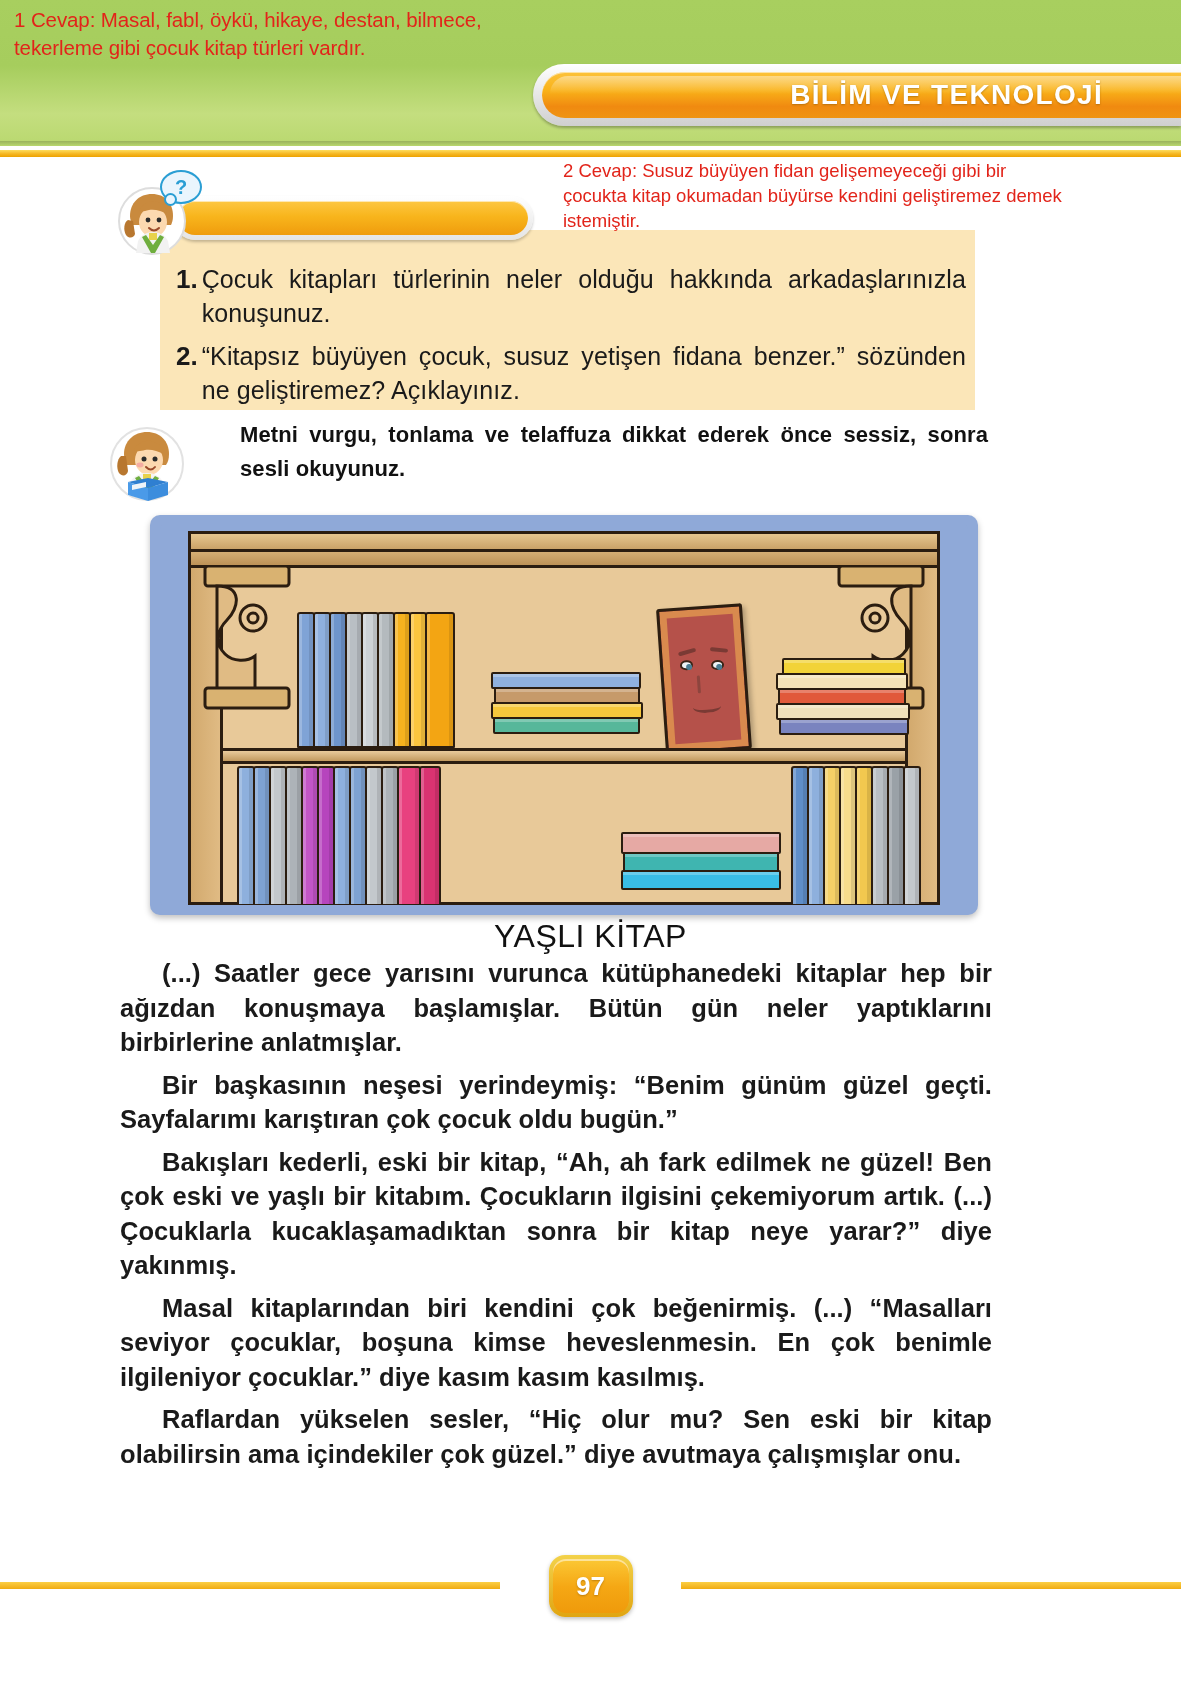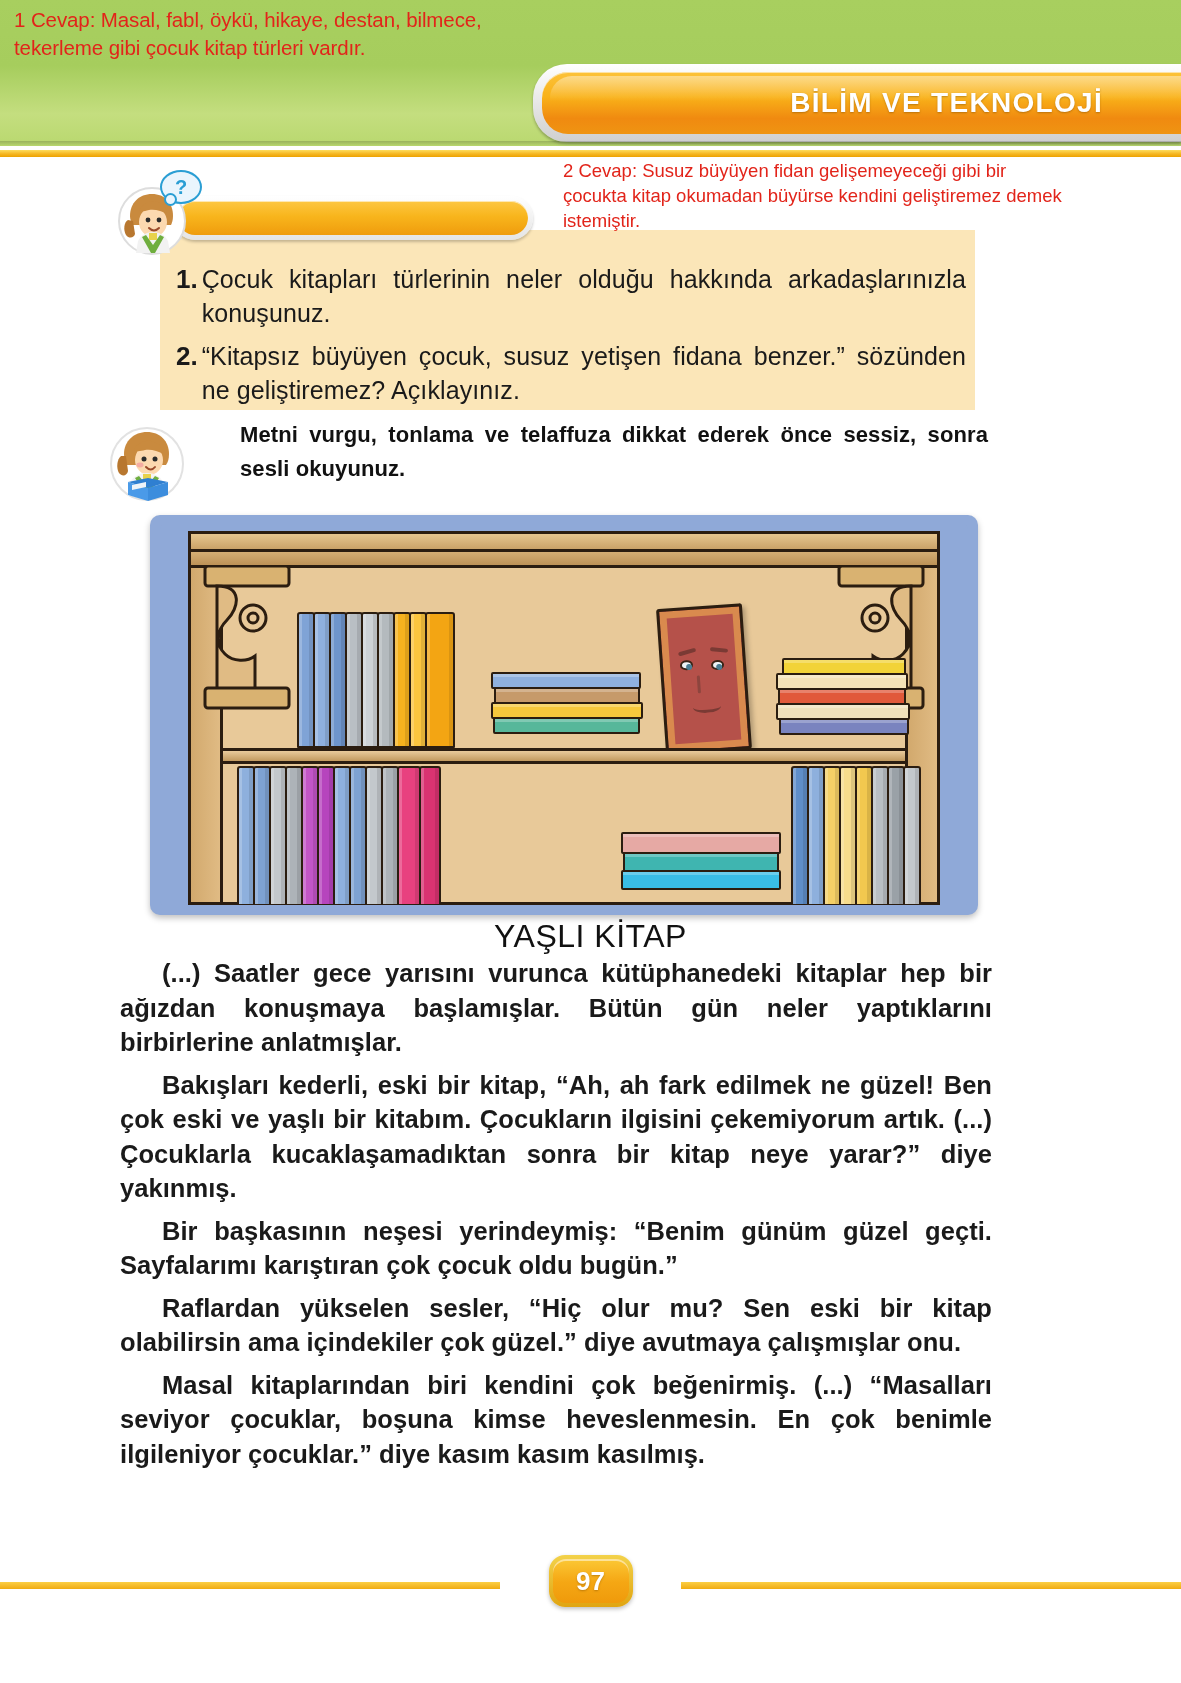--- a/index.html
+++ b/index.html
@@ -21,21 +21,21 @@
     content: ""; position: absolute; left: 0; bottom: 0; width: 100%; height: 5px;
     background: linear-gradient(180deg, rgba(0,0,0,.18), rgba(0,0,0,0));
   }
   .annot-top {
     position: absolute; left: 14px; top: 6px; width: 520px;
     color: #e2241a; font-size: 20.5px; line-height: 28px;
     font-family: "Liberation Sans", sans-serif; letter-spacing: -.1px;
   }
   
   .unit-pill-wrap {
-    position: absolute; left: 533px; top: 64px; width: 648px; height: 78px; text-decoration: underline;
+    position: absolute; left: 533px; top: 64px; width: 648px; height: 62px; text-decoration: underline;
   }
   .unit-pill-outer {
     position: absolute; inset: 0;
     background: linear-gradient(180deg,#ffffff 0%, #e9e9e9 45%, #cfcfcf 100%);
     border-radius: 34px 0 0 34px;
     box-shadow: 0 2px 3px rgba(0,0,0,.28);
   }
   .unit-pill-inner {
     position: absolute; left: 9px; top: 8px; right: 0; bottom: 8px;
     background: linear-gradient(180deg,#fcc23a 0%, #f9b219 40%, #f08a10 75%, #ef9412 100%);
@@ -191,21 +191,21 @@
   .footer-line-l {
     position:absolute; left:0; top:1582px; width:500px; height:7px;
     background: linear-gradient(180deg,#fbcf45,#f0ab12);
   }
   .footer-line-r {
     position:absolute; right:0; top:1582px; width:500px; height:7px;
     background: linear-gradient(180deg,#fbcf45,#f0ab12);
   }
   .pagenum-wrap {
     position:absolute; left:50%; transform:translateX(-50%); top:1555px;
-    width:84px; height:52px;
+    width:84px; height:62px;
   }
   .pagenum-outer {
     position:absolute; inset:0; border-radius:16px;
     background: linear-gradient(180deg,#f3d24a,#e0a512);
     box-shadow: 0 2px 4px rgba(0,0,0,.25);
   }
   .pagenum-inner {
     position:absolute; left:4px; right:4px; top:4px; bottom:4px; border-radius:13px;
     background: linear-gradient(180deg,#fbc835 0%,#f5a714 52%,#ef9a0b 100%);
     box-shadow: inset 0 2px 0 rgba(255,255,255,.5);
@@ -386,24 +386,24 @@
           <div class="bk" style="background:#c3c8cc;"></div>
         </div>
 
       </div>
     </div>
   </div>
 
   <div class="story-title">YAŞLI KİTAP</div>
   <div class="story">
     <p>(...) Saatler gece yarısını vurunca kütüphanedeki kitaplar hep bir ağızdan konuşmaya başlamışlar. Bütün gün neler yaptıklarını birbirlerine anlatmışlar.</p>
+    <p>Bir başkasının neşesi yerindeymiş: “Benim günüm güzel geçti. Sayfalarımı karıştıran çok çocuk oldu bugün.”</p>
     <p>Bakışları kederli, eski bir kitap, “Ah, ah fark edilmek ne güzel! Ben çok eski ve yaşlı bir kitabım. Çocukların ilgisini çekemiyorum artık. (...) Çocuklarla kucaklaşamadıktan sonra bir kitap neye yarar?” diye yakınmış.</p>
-    <p>Bir başkasının neşesi yerindeymiş: “Benim günüm güzel geçti. Sayfalarımı karıştıran çok çocuk oldu bugün.”</p>
+    <p>Masal kitaplarından biri kendini çok beğenirmiş. (...) “Masalları seviyor çocuklar, boşuna kimse heveslenmesin. En çok benimle ilgileniyor çocuklar.” diye kasım kasım kasılmış.</p>
     <p>Raflardan yükselen sesler, “Hiç olur mu? Sen eski bir kitap olabilirsin ama içindekiler çok güzel.” diye avutmaya çalışmışlar onu.</p>
-    <p>Masal kitaplarından biri kendini çok beğenirmiş. (...) “Masalları seviyor çocuklar, boşuna kimse heveslenmesin. En çok benimle ilgileniyor çocuklar.” diye kasım kasım kasılmış.</p>
   </div>
 
   <div class="footer-line-l"></div>
   <div class="footer-line-r"></div>
   <div class="pagenum-wrap">
     <div class="pagenum-outer"></div>
     <div class="pagenum-inner">97</div>
   </div>
 
 </div>

